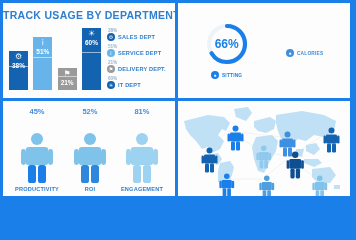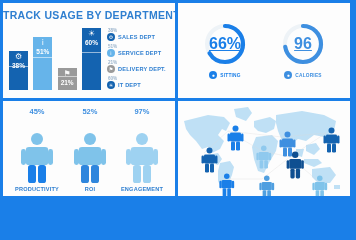--- a/index.html
+++ b/index.html
@@ -93,21 +93,21 @@
   }
 
   
   .p2{display:flex;align-items:center;justify-content:space-around;padding:0 8px;}
   .gauge{display:flex;flex-direction:column;align-items:center;}
   .ring{position:relative;width:44px;height:44px;}
   .ring svg{display:block;transform:rotate(-90deg);}
   .ring .rval{
     position:absolute;inset:0;
     display:flex;align-items:center;justify-content:center;
-    font-size:16px;font-weight:bold;text-decoration:underline;
+    font-size:12px;font-weight:bold;
   }
   .g-cap{
     display:flex;align-items:center;gap:3px;margin-top:5px;
   }
   .g-dot{
     width:8px;height:8px;border-radius:50%;
     display:flex;align-items:center;justify-content:center;
     color:#fff;font-size:5px;line-height:5px;flex:0 0 auto;
   }
   .g-label{font-size:4.8px;font-weight:bold;letter-spacing:.2px;white-space:nowrap;}
@@ -204,27 +204,20 @@
               <circle cx="22" cy="22" r="18" fill="none" stroke="#1a7fe8" stroke-width="4.2" stroke-linecap="round" stroke-dasharray="74.64 113.10"></circle>
             </svg>
             <div class="rval" style="color: rgb(26, 127, 232);">66%</div>
           </div>
           <div class="g-cap">
             <span class="g-dot" style="background: rgb(26, 127, 232);">●</span>
             <span class="g-label" style="color: rgb(26, 127, 232);">SITTING</span>
           </div>
         </div>
         <div class="gauge">
-          <div class="ring">
-            <svg width="44" height="44" viewBox="0 0 44 44">
-              <circle cx="22" cy="22" r="18" fill="none" stroke="#eef3f7" stroke-width="4"></circle>
-              <circle cx="22" cy="22" r="18" fill="none" stroke="#3e8fe0" stroke-width="4.2" stroke-linecap="round" stroke-dasharray="81.43 113.10"></circle>
-            </svg>
-            <div class="rval" style="color: rgb(62, 143, 224);">96</div>
-          </div>
           <div class="g-cap">
             <span class="g-dot" style="background: rgb(62, 143, 224);">●</span>
             <span class="g-label" style="color: rgb(62, 143, 224);">CALORIES</span>
           </div>
         </div>
       </div>
 
     <div class="panel p3" id="metrics">
         <div class="pcol">
           <div class="p-pct">45%</div>
@@ -248,21 +241,21 @@
               <path d="M8 17 Q8 15 11 15 L27 15 Q30 15 30 17 L30 31 Q30 33 27 33 L11 33 Q8 33 8 31 Z" fill="#7fc3ea"></path>
               <rect x="3" y="17" width="5" height="16" rx="2.4" fill="#7fc3ea"></rect>
               <rect x="30" y="17" width="5" height="16" rx="2.4" fill="#7fc3ea"></rect>
               <rect x="10" y="33" width="8" height="18" rx="2.6" fill="#2f86dd"></rect>
               <rect x="20" y="33" width="8" height="18" rx="2.6" fill="#2f86dd"></rect>
             </svg>
           </div>
           <div class="p-lab">ROI</div>
         </div>
         <div class="pcol">
-          <div class="p-pct">97%</div>
+          <div class="p-pct">81%</div>
           <div class="p-fig">
             <svg width="38" height="52" viewBox="0 0 38 52">
               <circle cx="19" cy="7" r="6" fill="#9ed2f1"></circle>
               <path d="M8 17 Q8 15 11 15 L27 15 Q30 15 30 17 L30 31 Q30 33 27 33 L11 33 Q8 33 8 31 Z" fill="#9ed2f1"></path>
               <rect x="3" y="17" width="5" height="16" rx="2.4" fill="#9ed2f1"></rect>
               <rect x="30" y="17" width="5" height="16" rx="2.4" fill="#9ed2f1"></rect>
               <rect x="10" y="33" width="8" height="18" rx="2.6" fill="#9ed2f1"></rect>
               <rect x="20" y="33" width="8" height="18" rx="2.6" fill="#9ed2f1"></rect>
             </svg>
           </div>

